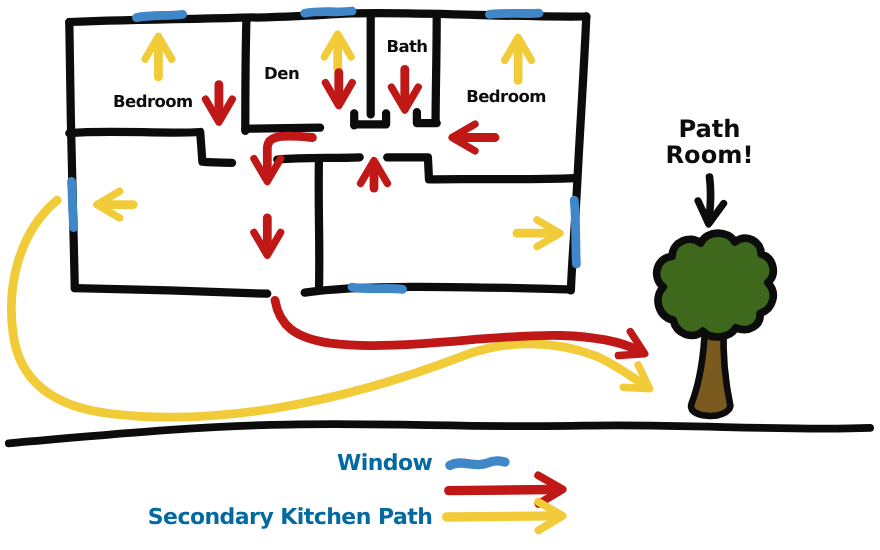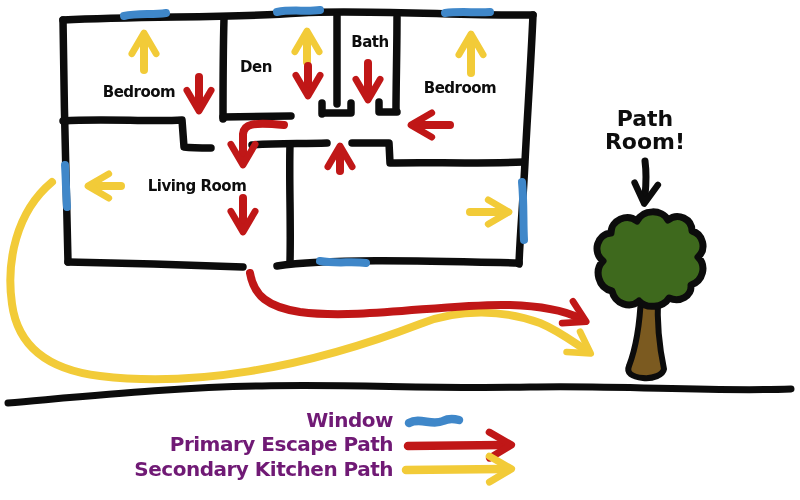--- a/index.html
+++ b/index.html
@@ -31,21 +31,21 @@
     line-height: 1.05;
     color: #0d0d0d;
   }
   .legend-label {
     position: absolute;
     right: 407px;
     transform: translate(0, -50%);
     font-weight: 700;
     font-size: 20px;
     letter-spacing: -0.5px;
-    color: #701a75;
+    color: #0369a1;
     white-space: nowrap;
     text-align: left;
   }
   .ll-window { top: 420px; }
   .ll-primary { top: 444px; }
   .ll-secondary { top: 469px; }
 </style>
 </head>
 <body>
 
@@ -138,24 +138,22 @@
       <path d="M409,423 C420,417 432,426 443,421 C449,418 455,419 459,420" style="stroke:var(--c-window_blue,#3f87c9)" stroke-width="8.5"></path>
       <path d="M408,446 L503,445" style="stroke:var(--c-primary_red,#c01717)" stroke-width="8.5" marker-end="url(#ah-red)"></path>
       <path d="M406,470 L503,469" style="stroke:var(--c-secondary_yellow,#f2cb38)" stroke-width="8.5" marker-end="url(#ah-yellow)"></path>
     </g>
   </svg>
 
   <div class="room-label" style="left:139px; top:92px;">Bedroom</div>
   <div class="room-label" style="left:256px; top:67px;">Den</div>
   <div class="room-label" style="left:370px; top:42px;">Bath</div>
   <div class="room-label" style="left:460px; top:88px;">Bedroom</div>
-  <div class="room-label" style="left:197px; top:186px;">Living Room</div>
 
   <div class="meet-label">
     <div>Path</div>
     <div>Room!</div>
   </div>
 
   <div class="legend-label ll-window">Window</div>
-  <div class="legend-label ll-primary">Primary Escape Path</div>
   <div class="legend-label ll-secondary">Secondary Kitchen Path</div>
 
 </div>
 
 </body></html>

